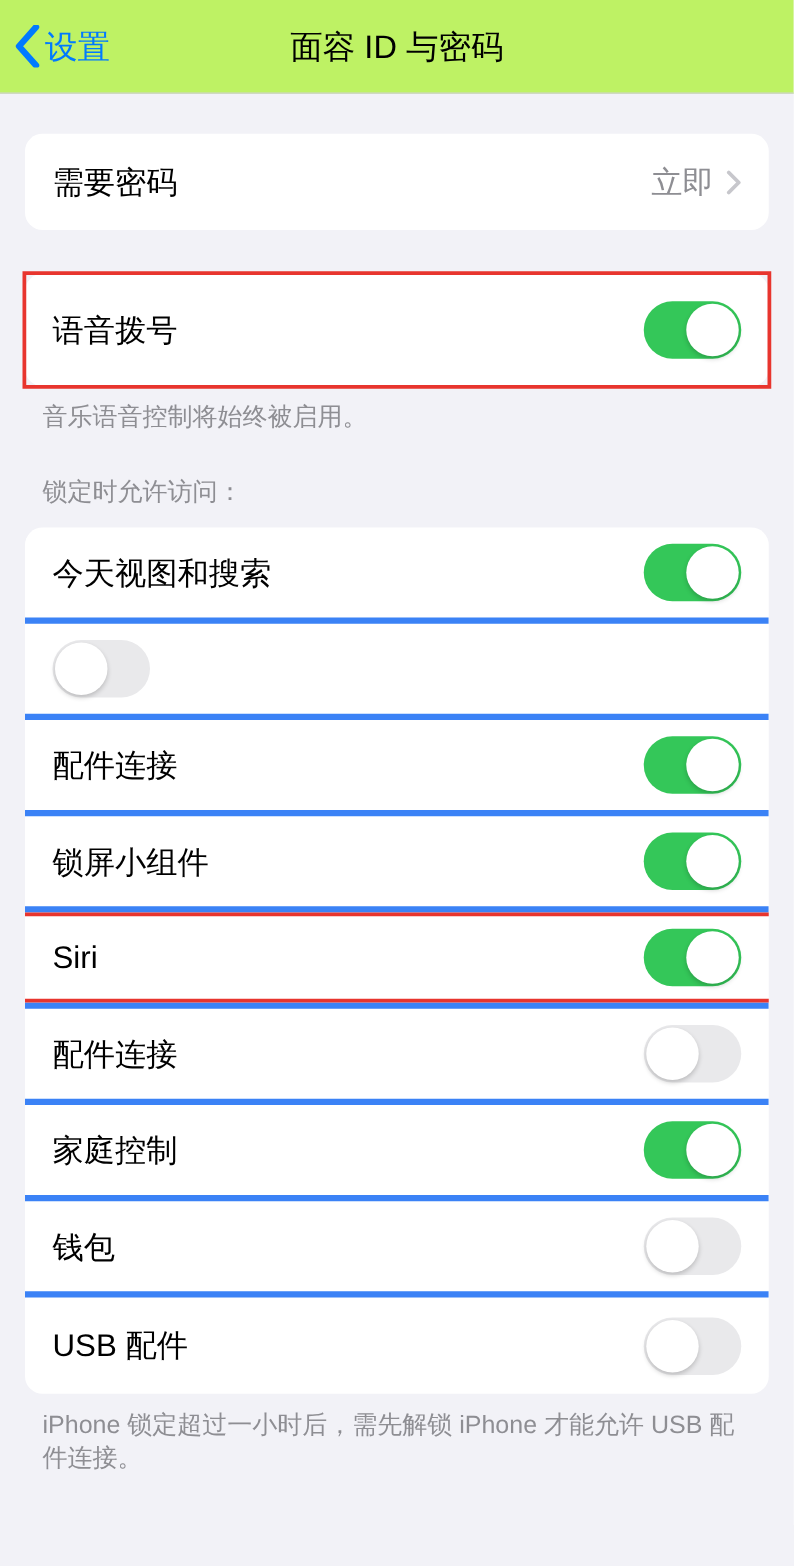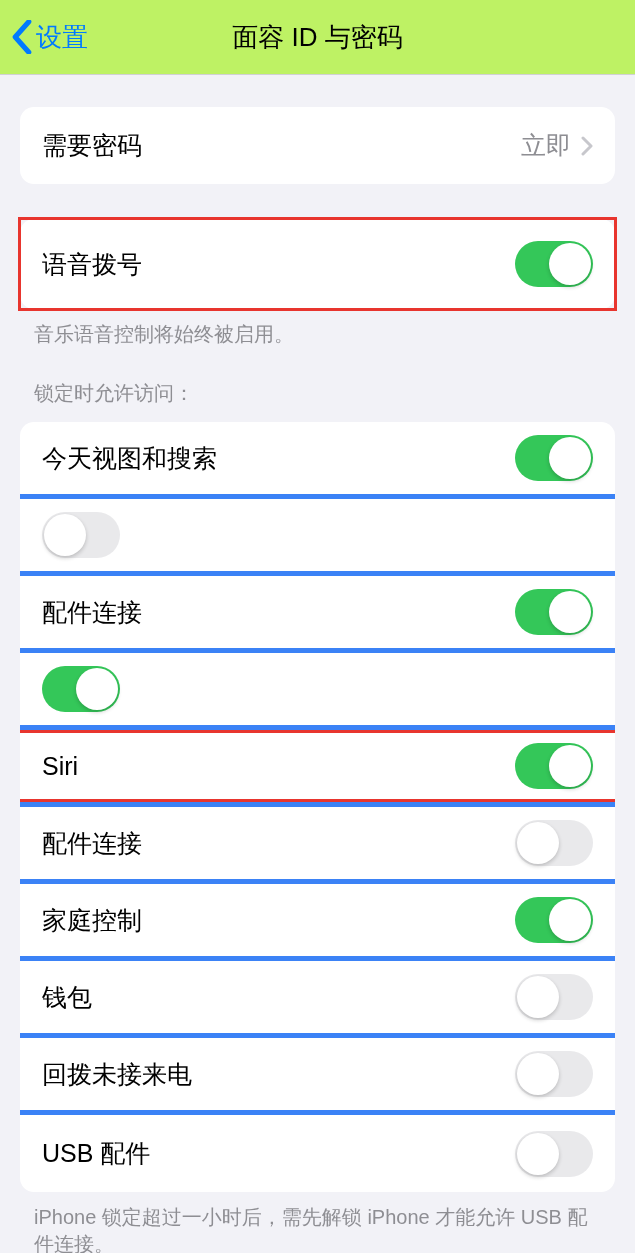--- a/index.html
+++ b/index.html
@@ -182,20 +182,21 @@
           <div class="knob"></div>
         </div>
       </div>
       <div class="row">
         <span class="row-label">配件连接</span>
         <div class="switch on">
           <div class="knob"></div>
         </div>
       </div>
       <div class="row">
+        <span class="row-label">锁屏小组件</span>
         <div class="switch on">
           <div class="knob"></div>
         </div>
       </div>
       <div class="row highlighted">
         <span class="row-label">Siri</span>
         <div class="switch on">
           <div class="knob"></div>
         </div>
       </div>
@@ -211,26 +212,20 @@
           <div class="knob"></div>
         </div>
       </div>
       <div class="row">
         <span class="row-label">钱包</span>
         <div class="switch off">
           <div class="knob"></div>
         </div>
       </div>
       <div class="row">
-        <span class="row-label">回拨未接来电</span>
-        <div class="switch off">
-          <div class="knob"></div>
-        </div>
-      </div>
-      <div class="row">
         <span class="row-label">USB 配件</span>
         <div class="switch off">
           <div class="knob"></div>
         </div>
       </div>
     </div>
   <div class="footer">iPhone 锁定超过一小时后，需先解锁 iPhone 才能允许 USB 配件连接。</div>
 
 </div>
 

